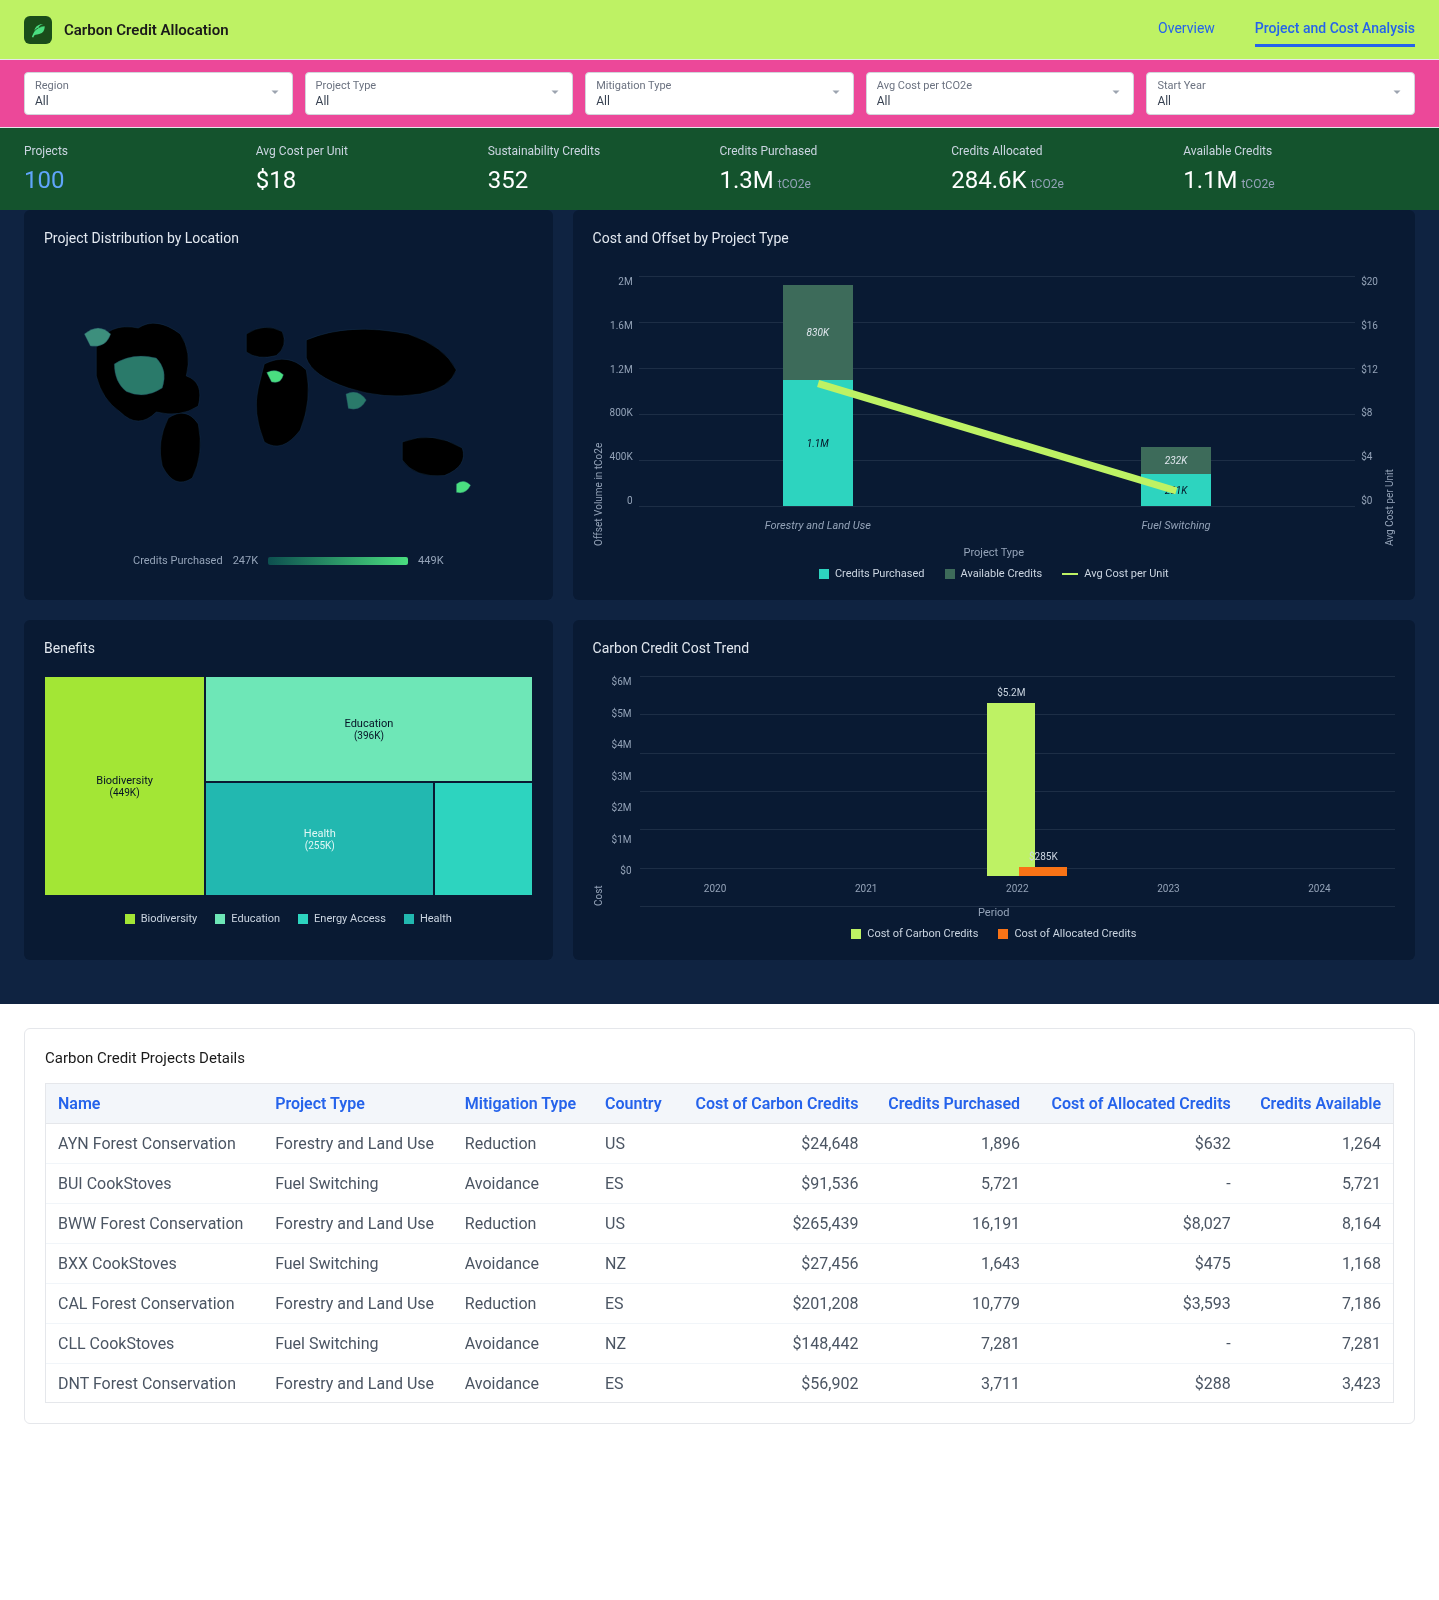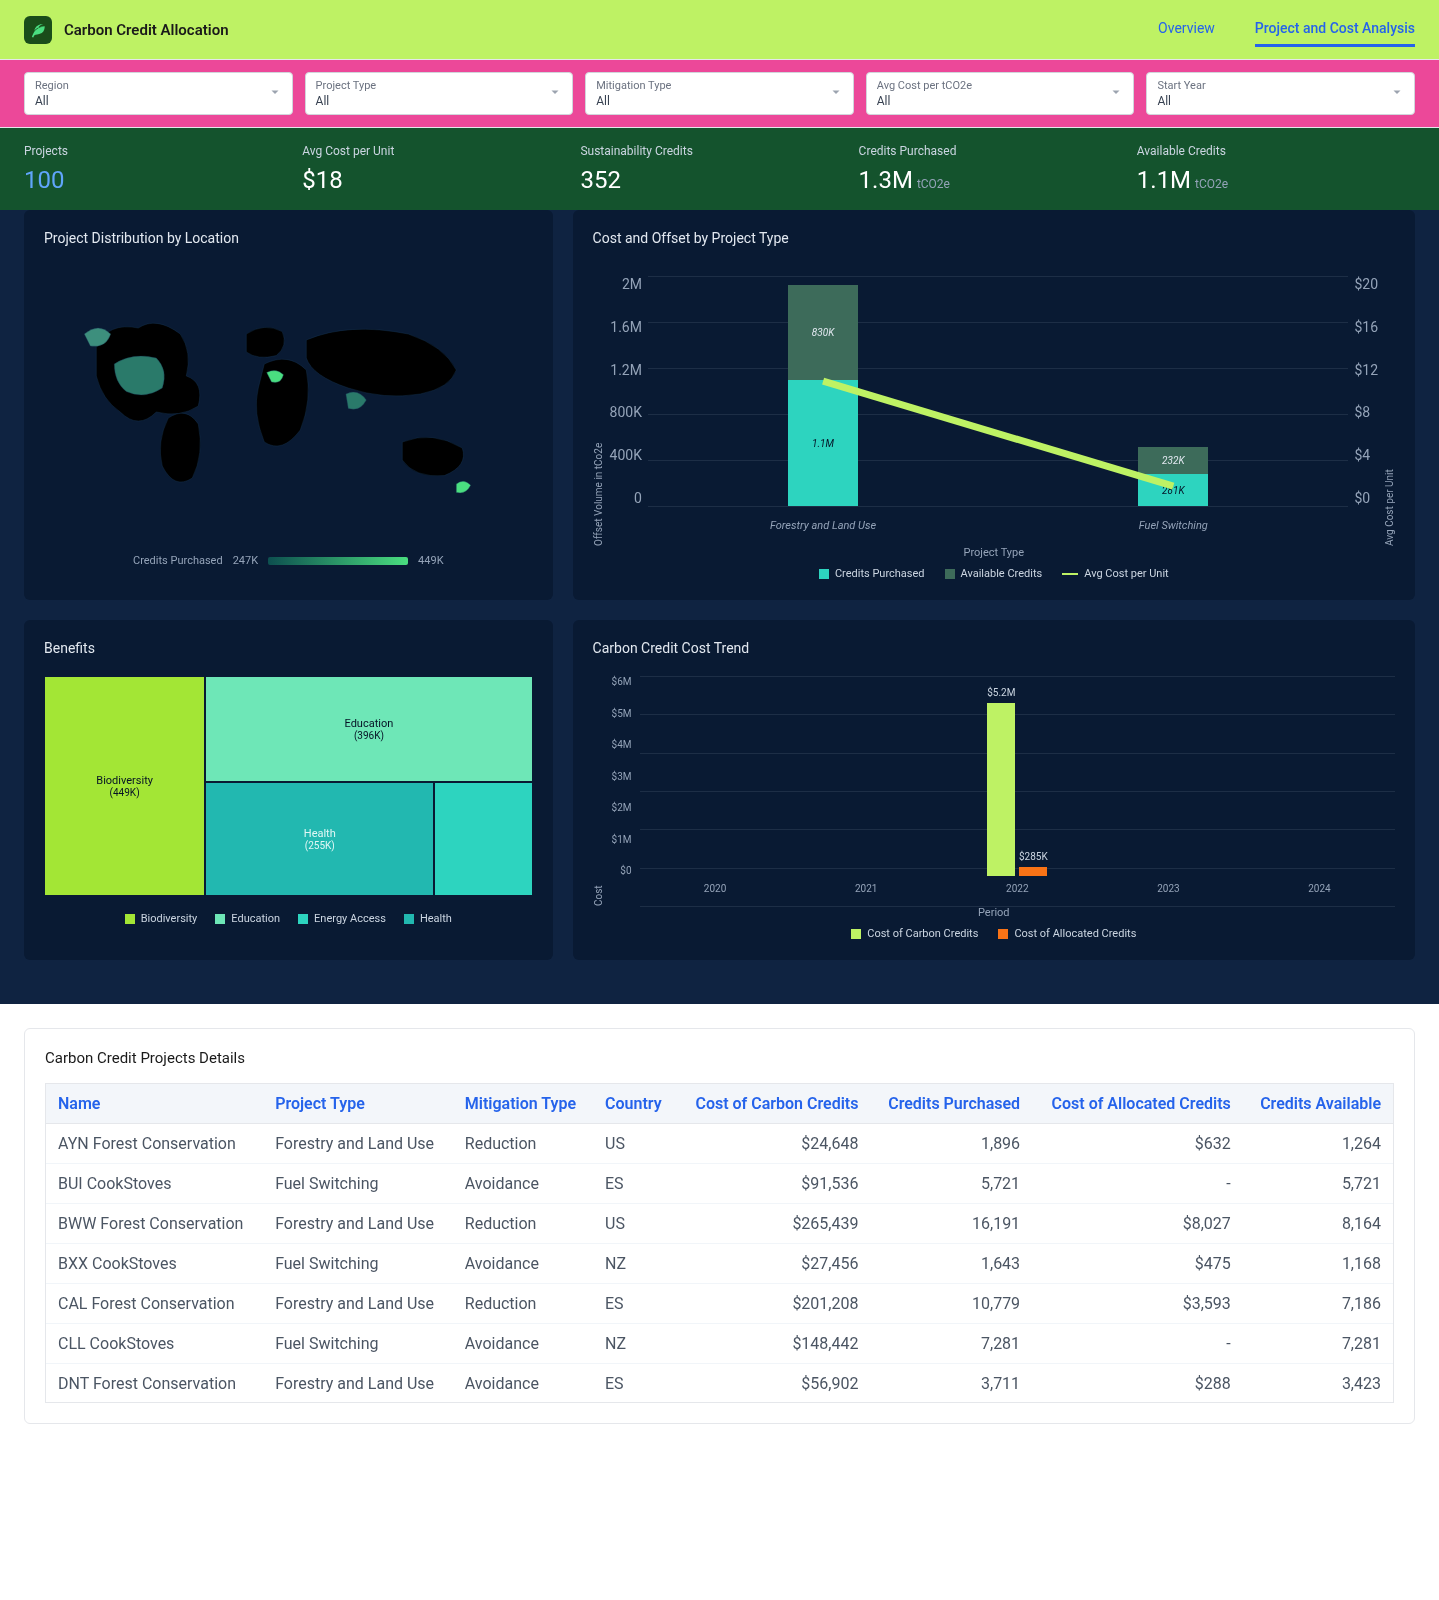--- a/index.html
+++ b/index.html
@@ -39,21 +39,21 @@
 .panel-title { color: #e2e8f0; font-size: 14px; font-weight: 400; margin-bottom: 20px; }
 
 
 .worldmap { position: relative; height: 280px; display:flex; align-items:center; justify-content:center; }
 .worldmap svg { width: 100%; height: 240px; }
 .map-legend { display: flex; align-items: center; gap: 10px; margin-top: 8px; font-size: 11px; color: #94a3b8; justify-content:center; }
 .map-gradient { width: 140px; height: 8px; background: linear-gradient(to right, #0d4f4f, #4ade80); border-radius: 2px; }
 
 
 .combo-chart { position: relative; height: 280px; display: flex; }
-.y-axis-l, .y-axis-r { display: flex; flex-direction: column; justify-content: space-between; font-size: 14px; color: #94a3b8; padding: 10px 6px 40px; }
+.y-axis-l, .y-axis-r { display: flex; flex-direction: column; justify-content: space-between; font-size: 10px; color: #94a3b8; padding: 10px 6px 40px; }
 .y-axis-l { align-items: flex-end; }
 .y-axis-r { align-items: flex-start; }
 .y-label-l, .y-label-r { writing-mode: vertical-rl; font-size: 10px; color: #94a3b8; display:flex; align-items:center; }
 .y-label-l { transform: rotate(180deg); }
 .y-label-r { transform: rotate(180deg); }
 .combo-plot { flex: 1; position: relative; padding: 10px 0 40px; font-style: italic; }
 .combo-grid { position:absolute; inset:10px 0 40px 0; }
 .combo-grid .gl { position:absolute; left:0; right:0; border-top:1px solid rgba(148,163,184,.15); }
 .combo-bars { position: absolute; inset: 10px 0 40px 0; display: flex; justify-content: space-around; align-items: flex-end; }
 .bar-group { width: 80px; position: relative; height: 100%; }
@@ -75,21 +75,21 @@
 .tm-label { font-size:11px; }
 .tm-sub { font-size:10px; }
 .tm-legend { display:flex; justify-content:center; gap:18px; margin-top:16px; font-size:11px; color:#cbd5e1; }
 
 
 .trend-chart { position:relative; height:230px; display:flex; }
 .trend-y { display:flex; flex-direction:column; justify-content:space-between; font-size:10px; color:#94a3b8; padding:0 8px 30px; align-items:flex-end;}
 .trend-plot { flex:1; position:relative; padding-bottom:30px; }
 .trend-grid .gl { position:absolute; left:0; right:0; border-top:1px solid rgba(148,163,184,.15); }
 .trend-bars { position:absolute; inset:0 0 30px 0; }
-.trend-bar { position:absolute; width:28px; }
+.trend-bar { position:absolute; width:48px; }
 .trend-bar-lbl { position:absolute; top:-16px; left:50%; transform:translateX(-50%); font-size:10px; color:#cbd5e1; white-space:nowrap;}
 .trend-x { position:absolute; bottom:12px; left:0; right:0; display:flex; font-size:10px; color:#94a3b8; }
 .trend-x span { flex:1; text-align:center; }
 .trend-x-title { text-align:center; font-size:11px; color:#94a3b8; }
 .trend-legend { display:flex; justify-content:center; gap:20px; margin-top:8px; font-size:11px; color:#cbd5e1; }
 .trend-ylabel { writing-mode:vertical-rl; transform:rotate(180deg); font-size:10px; color:#94a3b8; display:flex; align-items:center; padding-bottom:30px;}
 
 
 .table-section { padding: 24px; }
 .table-card { border: 1px solid #e5e7eb; border-radius: 6px; padding: 20px; }
@@ -167,20 +167,24 @@
     <div class="kpi-label">Avg Cost per Unit</div>
     <div class="kpi-value"><span>$18</span></div>
   </div>
   <div class="kpi">
     <div class="kpi-label">Sustainability Credits</div>
     <div class="kpi-value"><span>352</span></div>
   </div>
   <div class="kpi">
     <div class="kpi-label">Credits Purchased</div>
     <div class="kpi-value"><span>1.3M</span><span class="kpi-unit">tCO2e</span></div>
+  </div>
+  <div class="kpi">
+    <div class="kpi-label">Credits Allocated</div>
+    <div class="kpi-value"><span>284.6K</span><span class="kpi-unit">tCO2e</span></div>
   </div>
   <div class="kpi">
     <div class="kpi-label">Available Credits</div>
     <div class="kpi-value"><span>1.1M</span><span class="kpi-unit">tCO2e</span></div>
   </div>
 </div>
 
 <div class="dark-area">
 
   <div class="panel-row">

